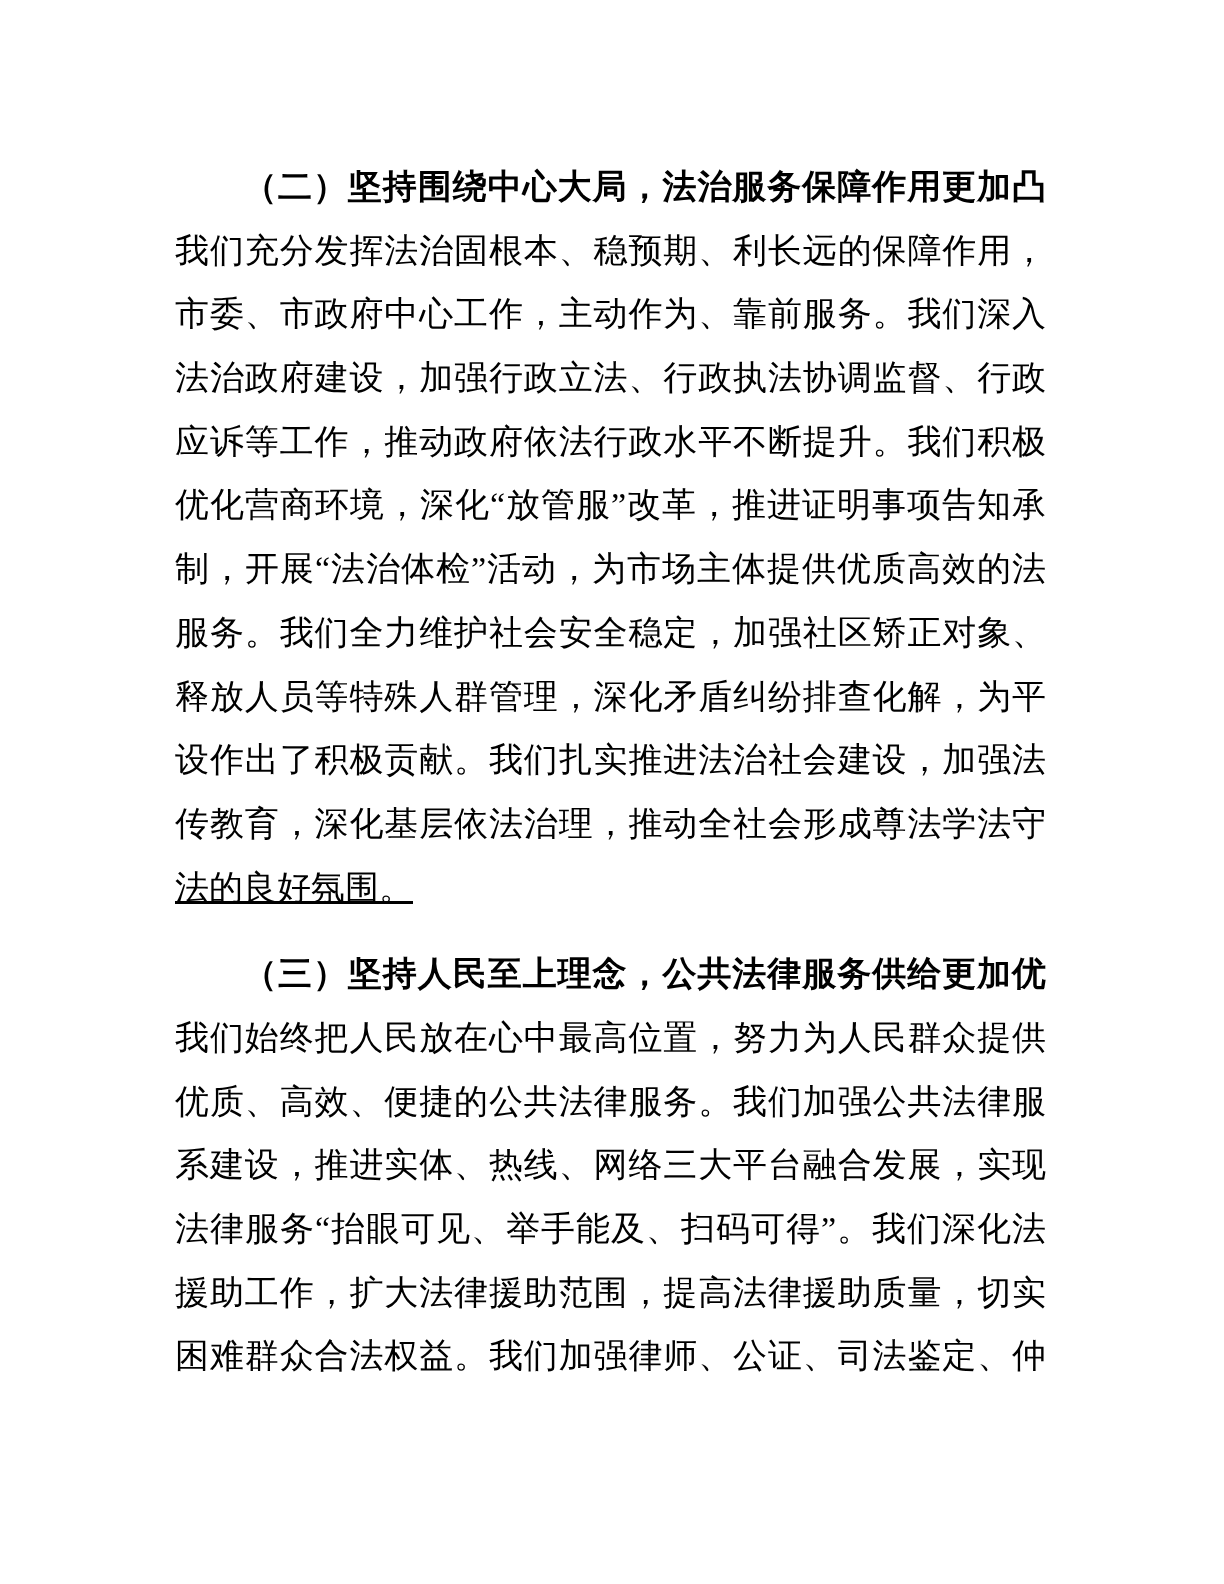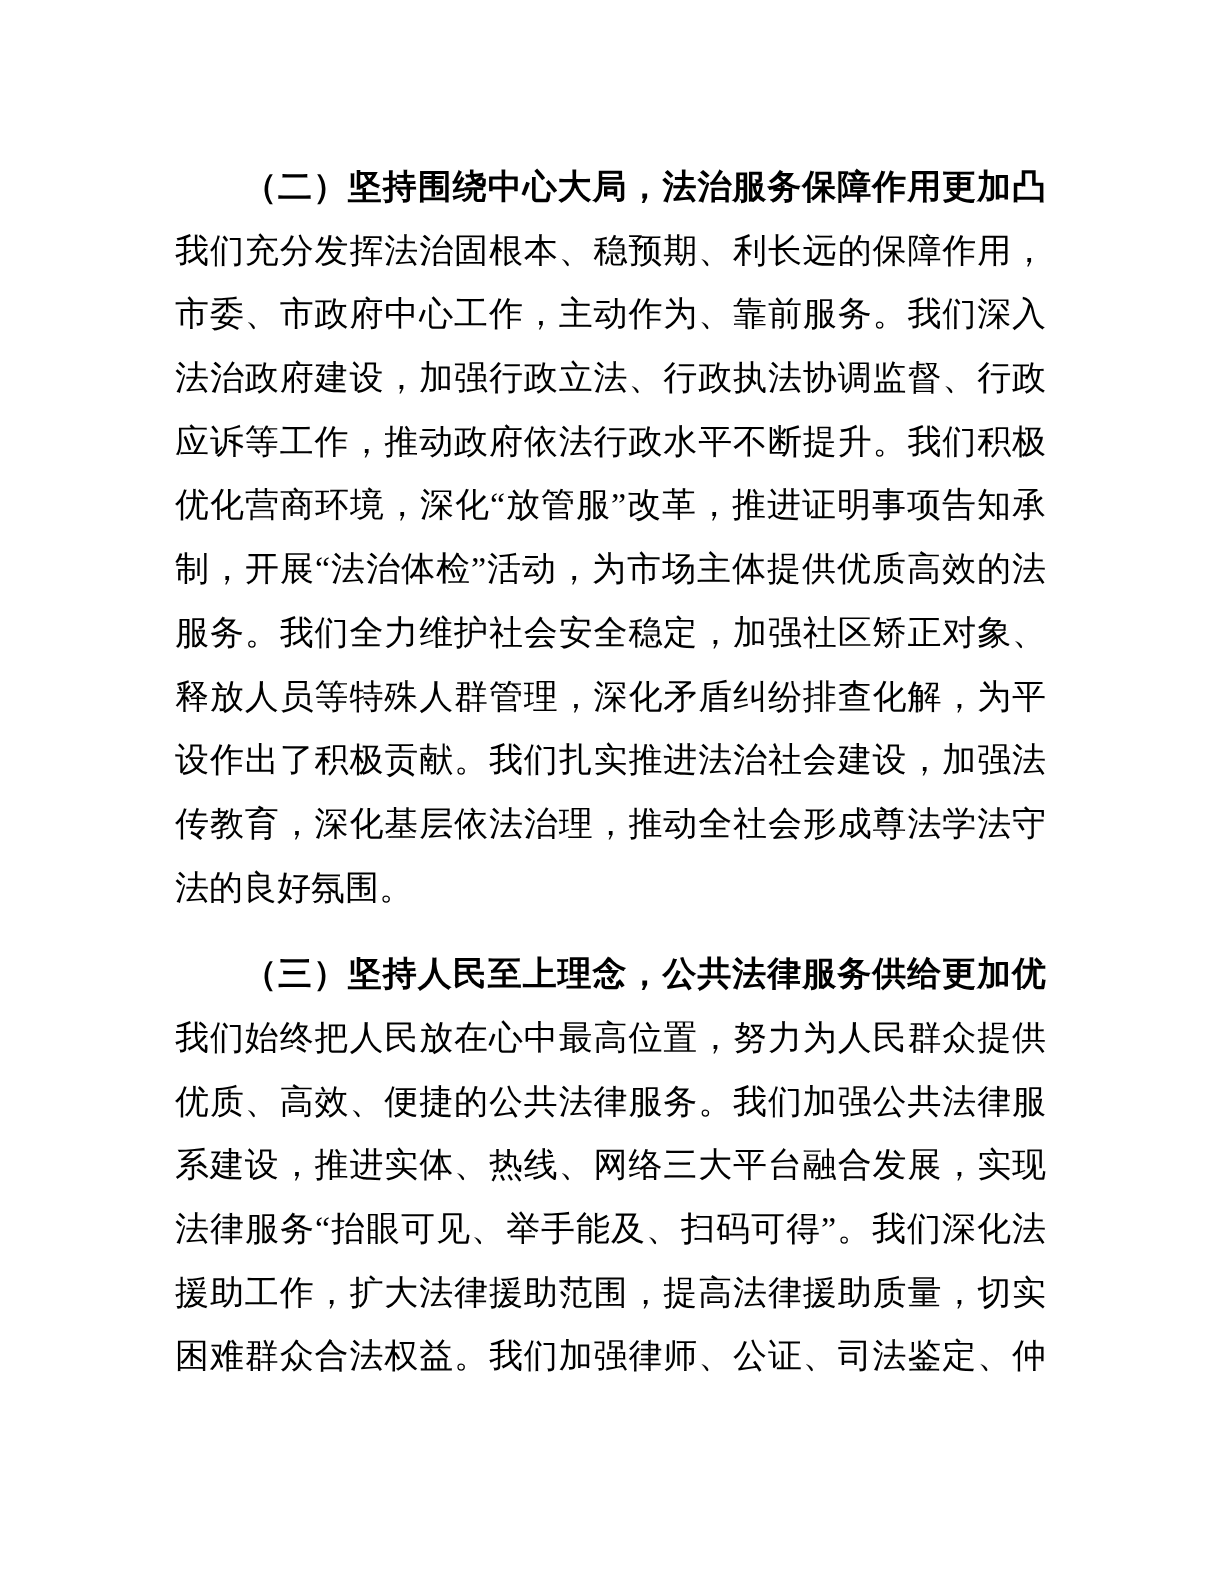--- a/index.html
+++ b/index.html
@@ -37,20 +37,21 @@
     overflow: hidden;
   }
   .heading {
     font-family: "Liberation Sans", "DejaVu Sans", sans-serif;
     font-weight: 700;
     text-indent: 68px;
   }
   .para-end {
     text-align: left;
     text-align-last: left;
+    text-decoration: underline;
   }
   section + section {
     margin-top: 23px;
   }
 </style>
 </head>
 <body>
 
 <div class="page">
   <div class="content">

